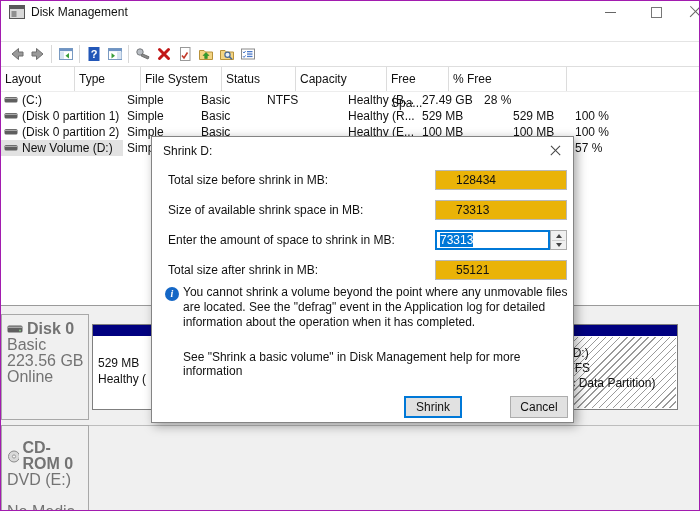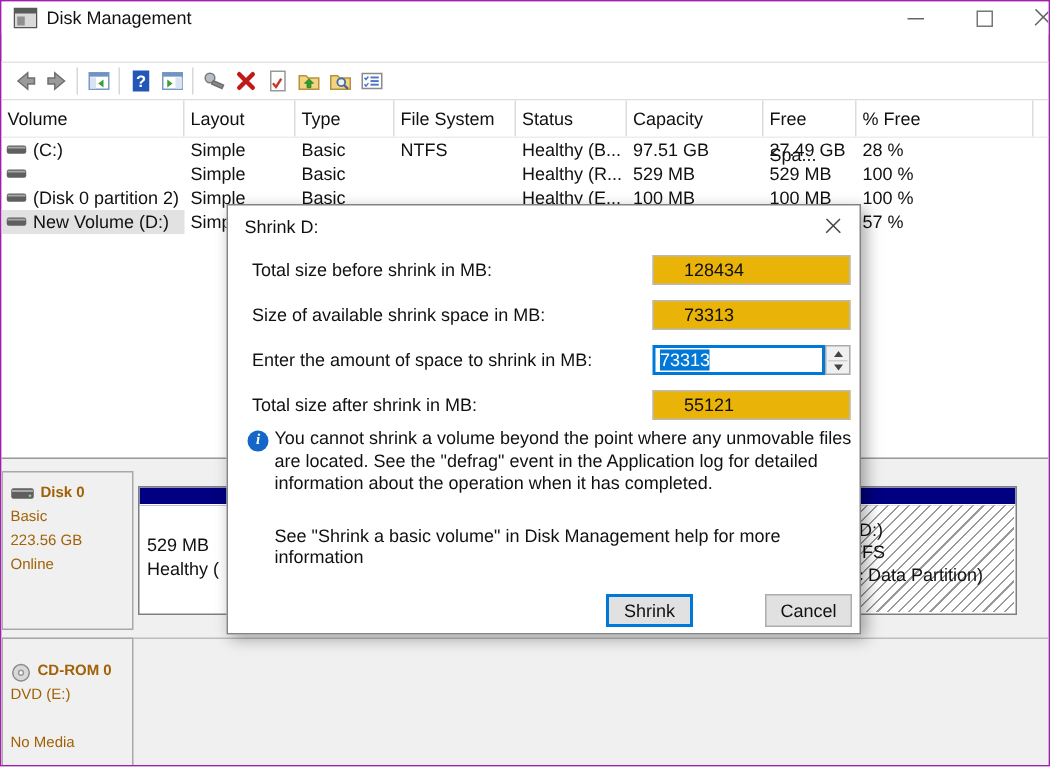--- a/index.html
+++ b/index.html
@@ -29,21 +29,21 @@
   .vrow{display:flex;height:16px;font-size:12px;}
   .vcell{line-height:16px;padding-left:4px;box-sizing:border-box;white-space:nowrap;overflow:hidden;color:#111;}
   .c0{width:122px;} .c1{width:74px;} .c2{width:66px;} .c3{width:81px;} .c4{width:74px;}
   .c5{width:91px;} .c6{width:62px;} .c7{width:118px;}
   .volcell{display:flex;align-items:center;padding-left:3px;}
   .volcell svg{flex:0 0 auto;margin-right:4px;}
   .sel{background:#e2e2e2;}
   
   .panel{left:0;top:304px;width:698px;height:205px;background:#f0f0f0;border-top:1px solid #9a9a9a;}
   .hdrcell{left:0;width:88px;background:#f0f0f0;border:1px solid #a8a8a8;box-sizing:border-box;
-           font-size:10px;color:#a16207;padding:6px 0 0 5px;line-height:16px;}
+           font-size:16px;color:#737373;padding:6px 0 0 5px;line-height:16px;}
   .hdrname{display:flex;align-items:center;font-weight:bold;}
   .hdrname svg{margin-right:3px;}
   .pbox{border:1px solid #7f7f7f;background:#fff;box-sizing:border-box;overflow:hidden;}
   .pbar{height:11px;background:#000080;border-bottom:1px solid #fff;}
   .hatch{position:absolute;left:1px;right:1px;top:12px;bottom:1px;
          background:repeating-linear-gradient(135deg,#ffffff 0 4px,#9a9a9a 4px 5px);}
   .ptext{font-size:12px;line-height:16px;color:#111;white-space:nowrap;}
   .rowline{left:0;top:119px;width:698px;height:0;border-top:1px solid #bdbdbd;}
   
   .dlg{left:150px;top:135px;width:423px;height:287px;background:#fff;border:1px solid #848484;
@@ -169,21 +169,20 @@
         <rect x="7" y="7.4" width="5.5" height="1.3" fill="#4a78c8"></rect>
         <rect x="7" y="9.8" width="5.5" height="1.3" fill="#4a78c8"></rect>
         <path d="M3 5.8 l1 1.2 1.6-2" stroke="#4a78c8" stroke-width="1" fill="none"></path>
         <path d="M3 10.2 l1 1.2 1.6-2" stroke="#4a78c8" stroke-width="1" fill="none"></path>
       </svg>
     </div>
   </div>
 
   <div class="abs vl">
     <div class="vh">
-      <div class="vh-cell c0">Volume</div>
       <div class="vh-cell c1">Layout</div>
       <div class="vh-cell c2">Type</div>
       <div class="vh-cell c3">File System</div>
       <div class="vh-cell c4">Status</div>
       <div class="vh-cell c5">Capacity</div>
       <div class="vh-cell c6">Free Spa...</div>
       <div class="vh-cell c7">% Free</div>
     </div>
 
     <div class="vrow">
@@ -191,31 +190,31 @@
         <svg width="14" height="10">
             <rect x="0.5" y="2" width="13" height="5.5" rx="1.5" fill="#5f5f5f"></rect>
             <rect x="1" y="2.8" width="12" height="1.2" fill="#a8a8a8"></rect>
           </svg>
         <span>(C:)</span>
       </div>
       <div class="vcell c1">Simple</div>
       <div class="vcell c2">Basic</div>
       <div class="vcell c3">NTFS</div>
       <div class="vcell c4">Healthy (B...</div>
-      <div class="vcell c5">97.51 GB</div>
       <div class="vcell c6">27.49 GB</div>
       <div class="vcell c7">28 %</div>
     </div>
 
     <div class="vrow">
       <div class="vcell c0 volcell">
         <svg width="14" height="10">
             <rect x="0.5" y="2" width="13" height="5.5" rx="1.5" fill="#5f5f5f"></rect>
             <rect x="1" y="2.8" width="12" height="1.2" fill="#a8a8a8"></rect>
           </svg>
+        <span>(Disk 0 partition 1)</span>
       </div>
       <div class="vcell c1">Simple</div>
       <div class="vcell c2">Basic</div>
       <div class="vcell c3"></div>
       <div class="vcell c4">Healthy (R...</div>
       <div class="vcell c5">529 MB</div>
       <div class="vcell c6">529 MB</div>
       <div class="vcell c7">100 %</div>
     </div>
 

